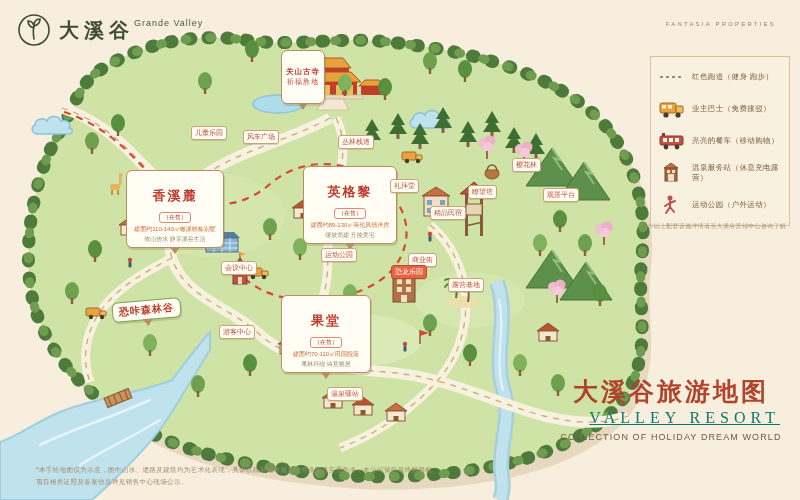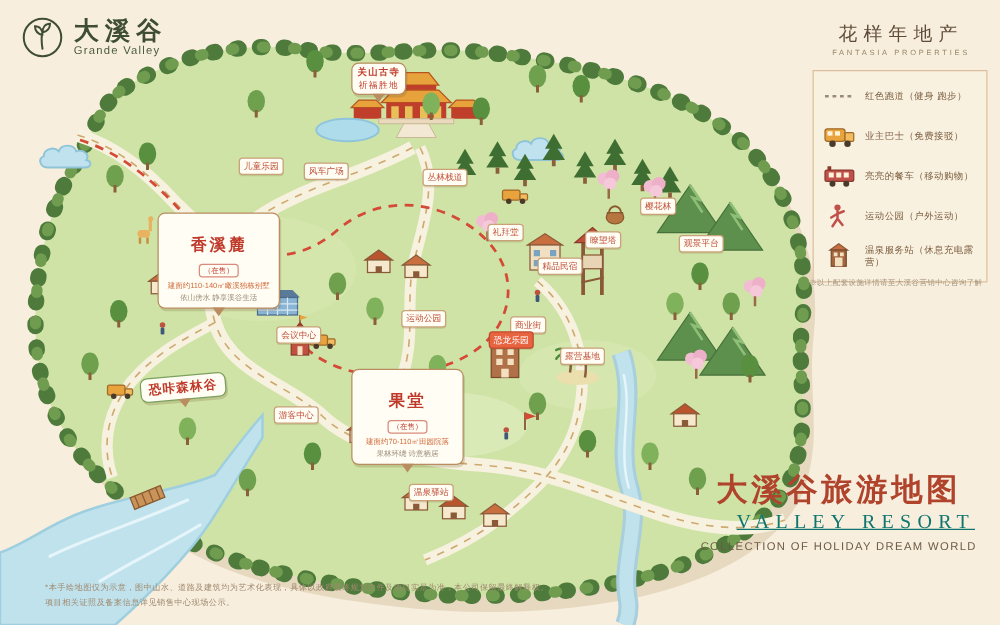--- a/index.html
+++ b/index.html
@@ -2,21 +2,21 @@
 <html><head>
 <meta charset="utf-8">
 <style>
   html,body{margin:0;padding:0;}
   .poster{position:relative;width:800px;height:500px;background:#f7eedd;overflow:hidden;
           font-family:"Liberation Sans",sans-serif;}
   .map-art{position:absolute;left:0;top:0;}
 
   
   .logo{position:absolute;left:16px;top:12px;display:flex;align-items:center;gap:7px;}
-  .logo-text{display:flex;flex-direction:column;line-height:1.1;}
+  .logo-text{display:flex;flex-direction:row;line-height:1.1;}
   .logo-cn{font-family:"Liberation Serif",serif;font-size:20px;font-weight:bold;color:#3e4d33;letter-spacing:5px;}
   .logo-en{font-size:9px;color:#4a5a3e;letter-spacing:1px;}
 
   
   .developer{position:absolute;right:24px;top:18px;text-align:center;}
   .developer-cn{font-family:"Liberation Serif",serif;font-size:15px;letter-spacing:5px;color:#5f4c38;}
   .developer-en{font-size:6px;letter-spacing:2.2px;color:#9a8468;margin-top:3px;}
 
   
   .legend{position:absolute;right:10px;top:56px;width:140px;border:1px solid #ddbf9d;
@@ -37,21 +37,21 @@
   .bubble{position:absolute;background:#fffdf4;border:1.5px solid #b98d5f;border-radius:6px;
           padding:16px 4px 3px;text-align:center;box-shadow:1px 2px 0 rgba(120,90,50,.22);}
   .bubble:after{content:"";position:absolute;left:50%;bottom:-7px;margin-left:-5px;width:0;height:0;
           border-left:5px solid transparent;border-right:5px solid transparent;border-top:7px solid #b98d5f;}
   .bubble-title{font-family:"Liberation Serif",serif;font-weight:bold;color:#c03a2b;font-size:13px;letter-spacing:2px;}
   .bubble-status{display:inline-block;font-size:6px;color:#c03a2b;border:1px solid #d98a7a;border-radius:3px;padding:0 3px;margin:1px 0 2px;}
   .bubble-line1{font-size:6px;color:#d06a3a;white-space:nowrap;}
   .bubble-line2{font-size:6px;color:#9a8a74;margin-top:1px;white-space:nowrap;}
   .bubble-green{border-color:#7ba05b;transform:rotate(-5deg);padding:2px 6px;}
   .bubble-green .bubble-title{font-size:10px;letter-spacing:1px;}
-  .bubble-small{padding:2px 4px;}
+  .bubble-small{padding:16px 4px;}
   .bubble-small .bubble-title{font-size:7.5px;letter-spacing:1px;}
   .bubble-small .bubble-line1{font-size:7px;color:#c03a2b;letter-spacing:1px;}
 
   
   .flag{position:absolute;background:#fffdf4;border:1px solid #caa27a;border-radius:3px;
         padding:1px 3px;font-size:7px;color:#c0503a;white-space:nowrap;box-shadow:0 1px 0 rgba(120,90,50,.2);}
   .flag.red{background:#e8633f;border-color:#c04a2c;color:#fff;}
 
   
   .foot{position:absolute;left:36px;font-size:6.5px;color:#a08a70;letter-spacing:.4px;}
@@ -311,21 +311,20 @@
       <circle cx="18" cy="18" r="15" fill="none" stroke="#3e4d33" stroke-width="1.6"></circle>
       <path d="M18 27 C17 21 17 17 18 13 M18 16 C14 15 12 12 12 9 C16 9 18 12 18 16 M18 14 C22 13 24 10 24 7 C20 7 18 10 18 14" fill="none" stroke="#3e4d33" stroke-width="1.6" stroke-linecap="round"></path>
     </svg>
     <div class="logo-text">
       <span class="logo-cn">大溪谷</span>
       <span class="logo-en">Grande Valley</span>
     </div>
   </div>
 
   <div class="developer">
-    <div class="developer-cn">花样年地产</div>
     <div class="developer-en">FANTASIA PROPERTIES</div>
   </div>
 
   <div class="legend">
     <div class="legend-item">
       <svg class="legend-icon" viewBox="0 0 27 22">
         <line x1="2" y1="11" x2="25" y2="11" stroke="#9a8a78" stroke-width="2" stroke-dasharray="3 3"></line>
       </svg>
       <span class="legend-label">红色跑道（健身 跑步）</span>
     </div>
@@ -347,51 +346,57 @@
           <rect x="11" y="8" width="4" height="4" fill="#fdf3dc"></rect>
           <rect x="17" y="8" width="4" height="4" fill="#fdf3dc"></rect>
         <rect x="4" y="3" width="3" height="3" fill="#8a3a2c"></rect>
         <circle cx="8" cy="17" r="2.4" fill="#4a3a2a"></circle>
           <circle cx="19" cy="17" r="2.4" fill="#4a3a2a"></circle>
       </svg>
       <span class="legend-label">亮亮的餐车（移动购物）</span>
     </div>
     <div class="legend-item">
       <svg class="legend-icon" viewBox="0 0 27 22">
-        <circle cx="12" cy="4" r="2.5" fill="#c0504a"></circle>
-        <path d="M12 7 L12 13 M12 9 L7 12 M12 9 L17 7 M12 13 L8 19 M12 13 L16 18" stroke="#c0504a" stroke-width="2" stroke-linecap="round" fill="none"></path>
-      </svg>
-      <span class="legend-label">运动公园（户外运动）</span>
-    </div>
-    <div class="legend-item">
-      <svg class="legend-icon" viewBox="0 0 27 22">
         <polygon points="6,6 13,1 20,6" fill="#c96f3f" stroke="#8a5a38"></polygon>
         <rect x="7" y="6" width="12" height="13" fill="#a2673f" stroke="#7a4a2c"></rect>
         <rect x="10" y="12" width="6" height="7" fill="#f2e0c0"></rect>
         <rect x="9" y="8" width="3" height="3" fill="#f2e0c0"></rect>
           <rect x="14" y="8" width="3" height="3" fill="#f2e0c0"></rect>
       </svg>
       <span class="legend-label">温泉服务站（休息充电露营）</span>
     </div>
+    <div class="legend-item">
+      <svg class="legend-icon" viewBox="0 0 27 22">
+        <circle cx="12" cy="4" r="2.5" fill="#c0504a"></circle>
+        <path d="M12 7 L12 13 M12 9 L7 12 M12 9 L17 7 M12 13 L8 19 M12 13 L16 18" stroke="#c0504a" stroke-width="2" stroke-linecap="round" fill="none"></path>
+      </svg>
+      <span class="legend-label">运动公园（户外运动）</span>
+    </div>
   </div>
   <div class="legend-note">※以上配套设施详情请至大溪谷营销中心咨询了解</div>
 
   <div class="title-block">
     <div class="tb-cn">大溪谷旅游地图</div>
     <div class="tb-en2">VALLEY RESORT</div>
     <div class="tb-en3">COLLECTION OF HOLIDAY DREAM WORLD</div>
   </div>
 
   <div class="bubble" style="left:126px;top:170px;width:88px;">
     <div class="bubble-title">香溪麓</div>
     <div><span class="bubble-status">（在售）</span></div>
     <div class="bubble-line1">建面约110-140㎡瞰溪独栋别墅</div>
     <div class="bubble-line2">依山傍水 静享溪谷生活</div>
   </div>
 
+  <div class="bubble" style="left:303px;top:166px;width:84px;">
+    <div class="bubble-title">英格黎</div>
+    <div><span class="bubble-status">（在售）</span></div>
+    <div class="bubble-line1">建面约89-130㎡英伦风情洋房</div>
+    <div class="bubble-line2">缓坡而建 丘陵美宅</div>
+  </div>
 
   <div class="bubble" style="left:281px;top:295px;width:80px;">
     <div class="bubble-title">果堂</div>
     <div><span class="bubble-status">（在售）</span></div>
     <div class="bubble-line1">建面约70-110㎡田园院落</div>
     <div class="bubble-line2">果林环绕 诗意栖居</div>
   </div>
 
   <div class="bubble bubble-green" style="left:112px;top:300px;">
     <div class="bubble-title">恐咔森林谷</div>

